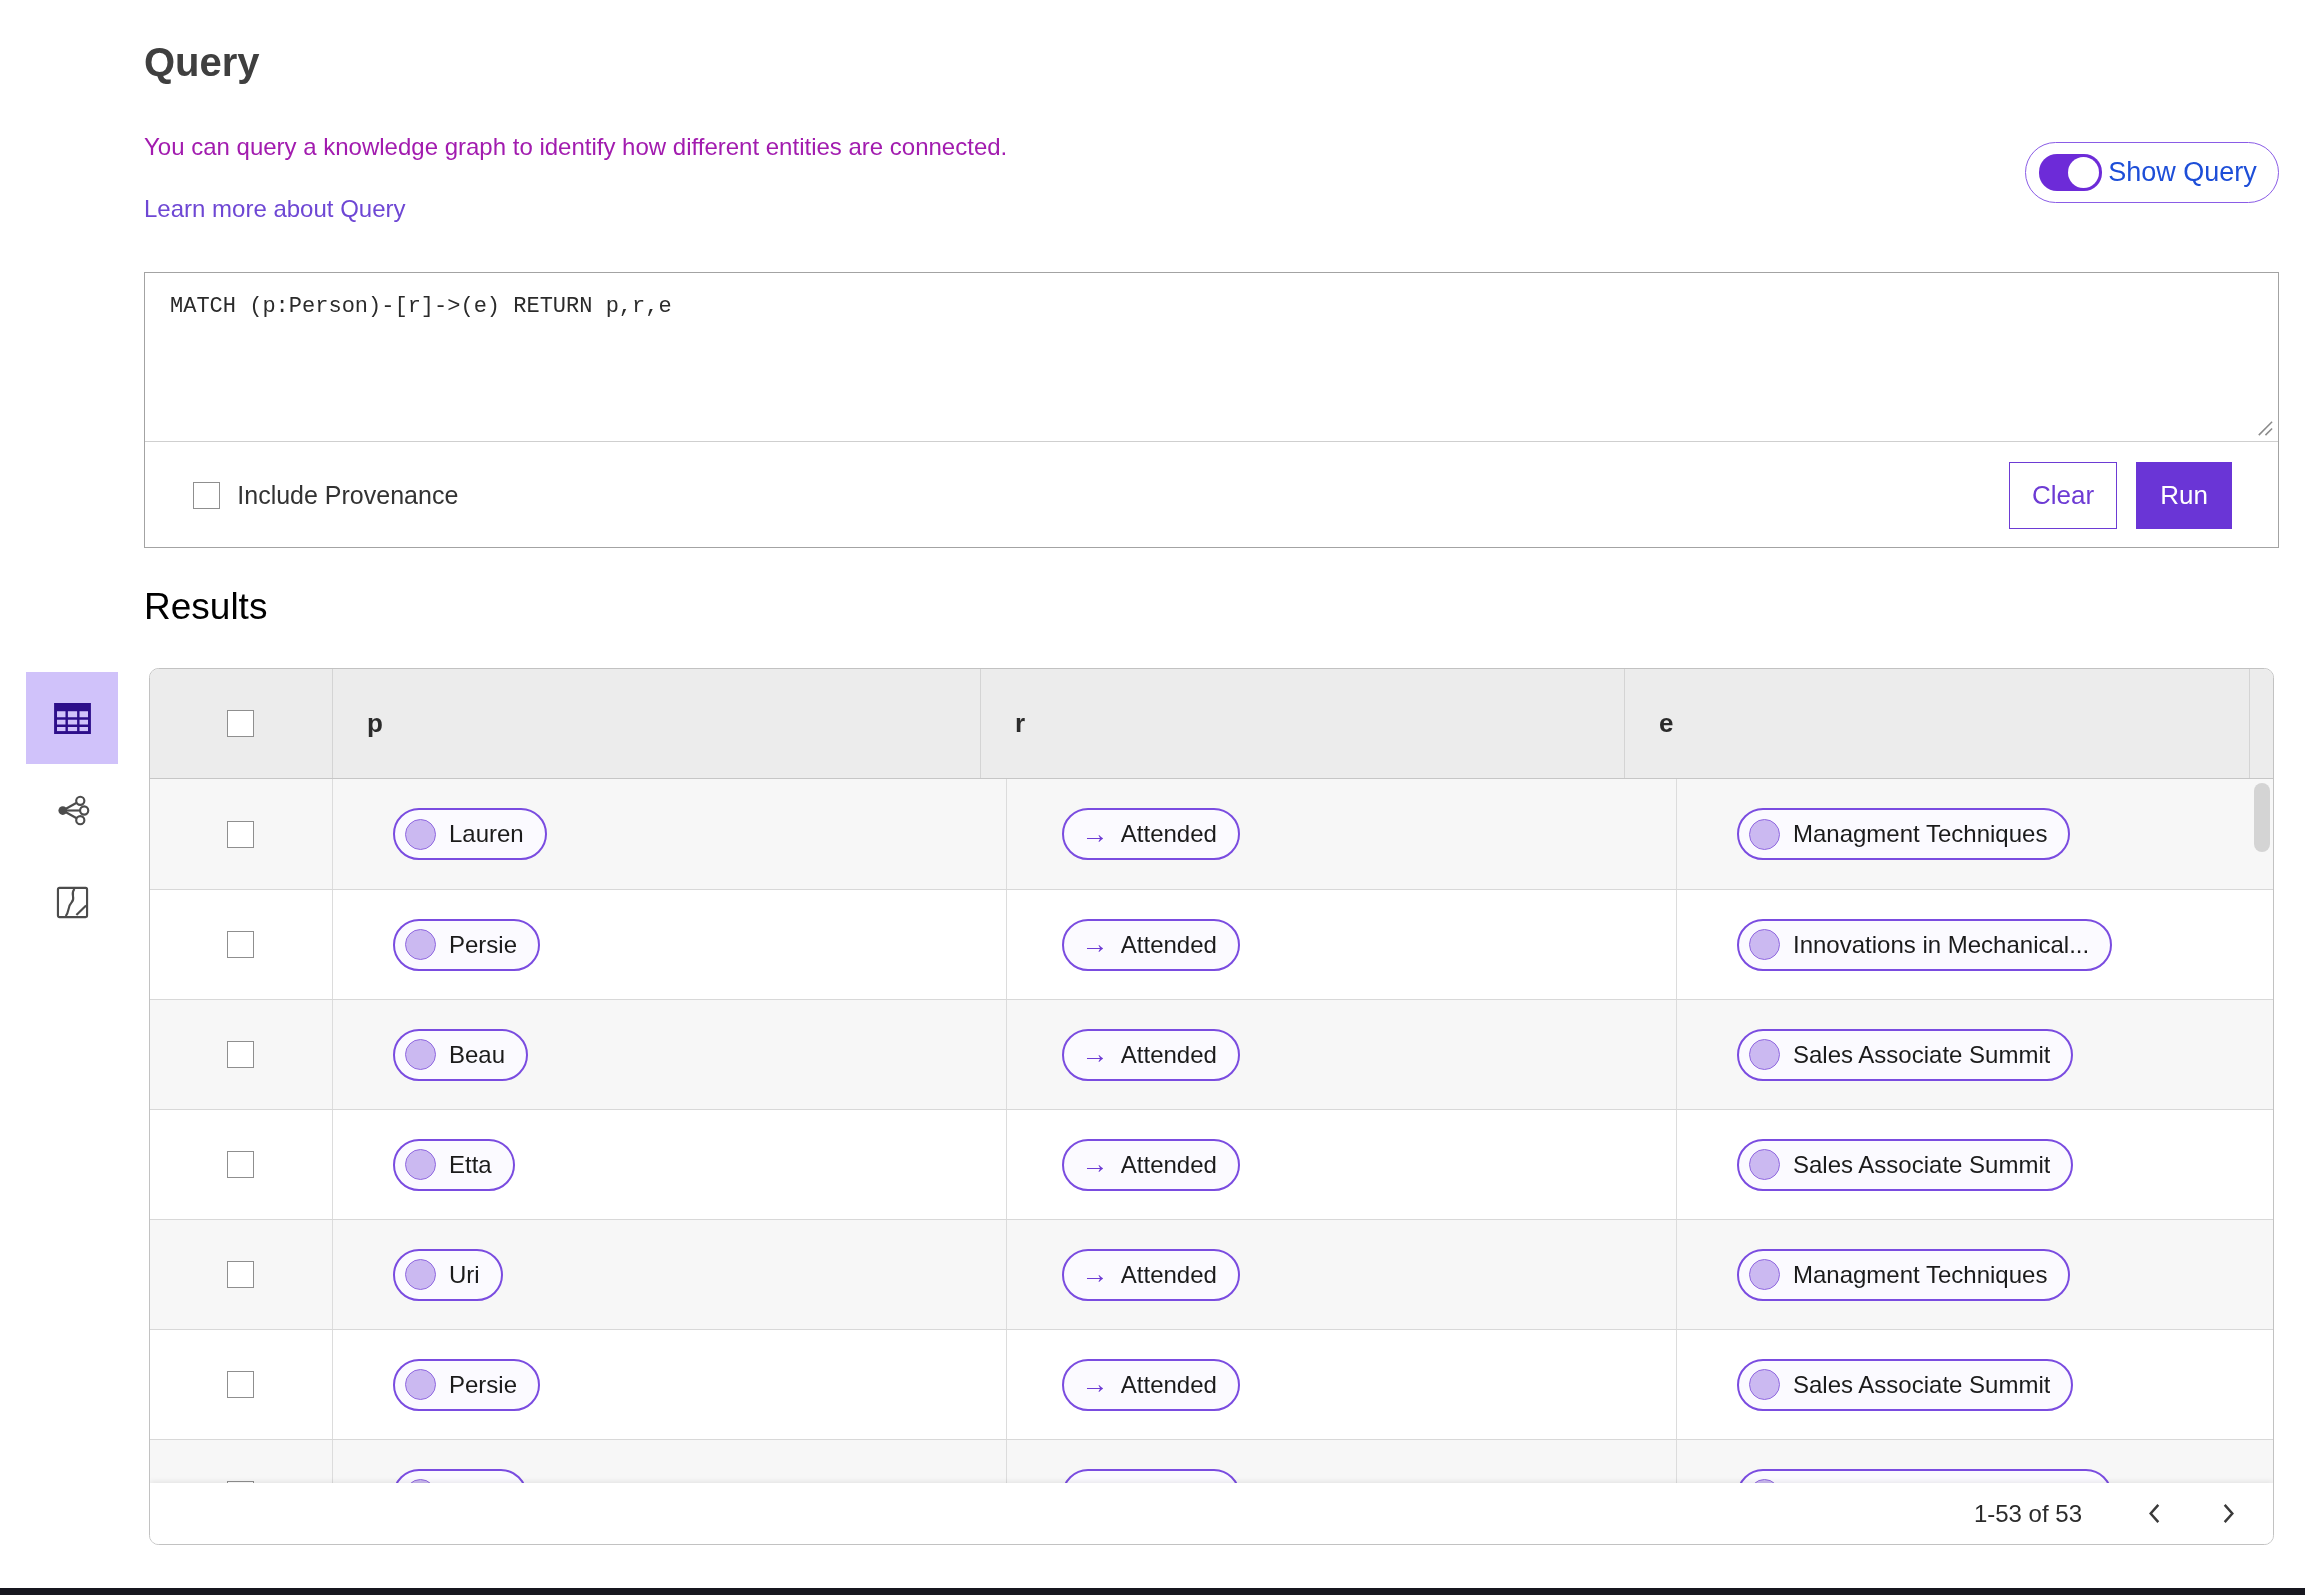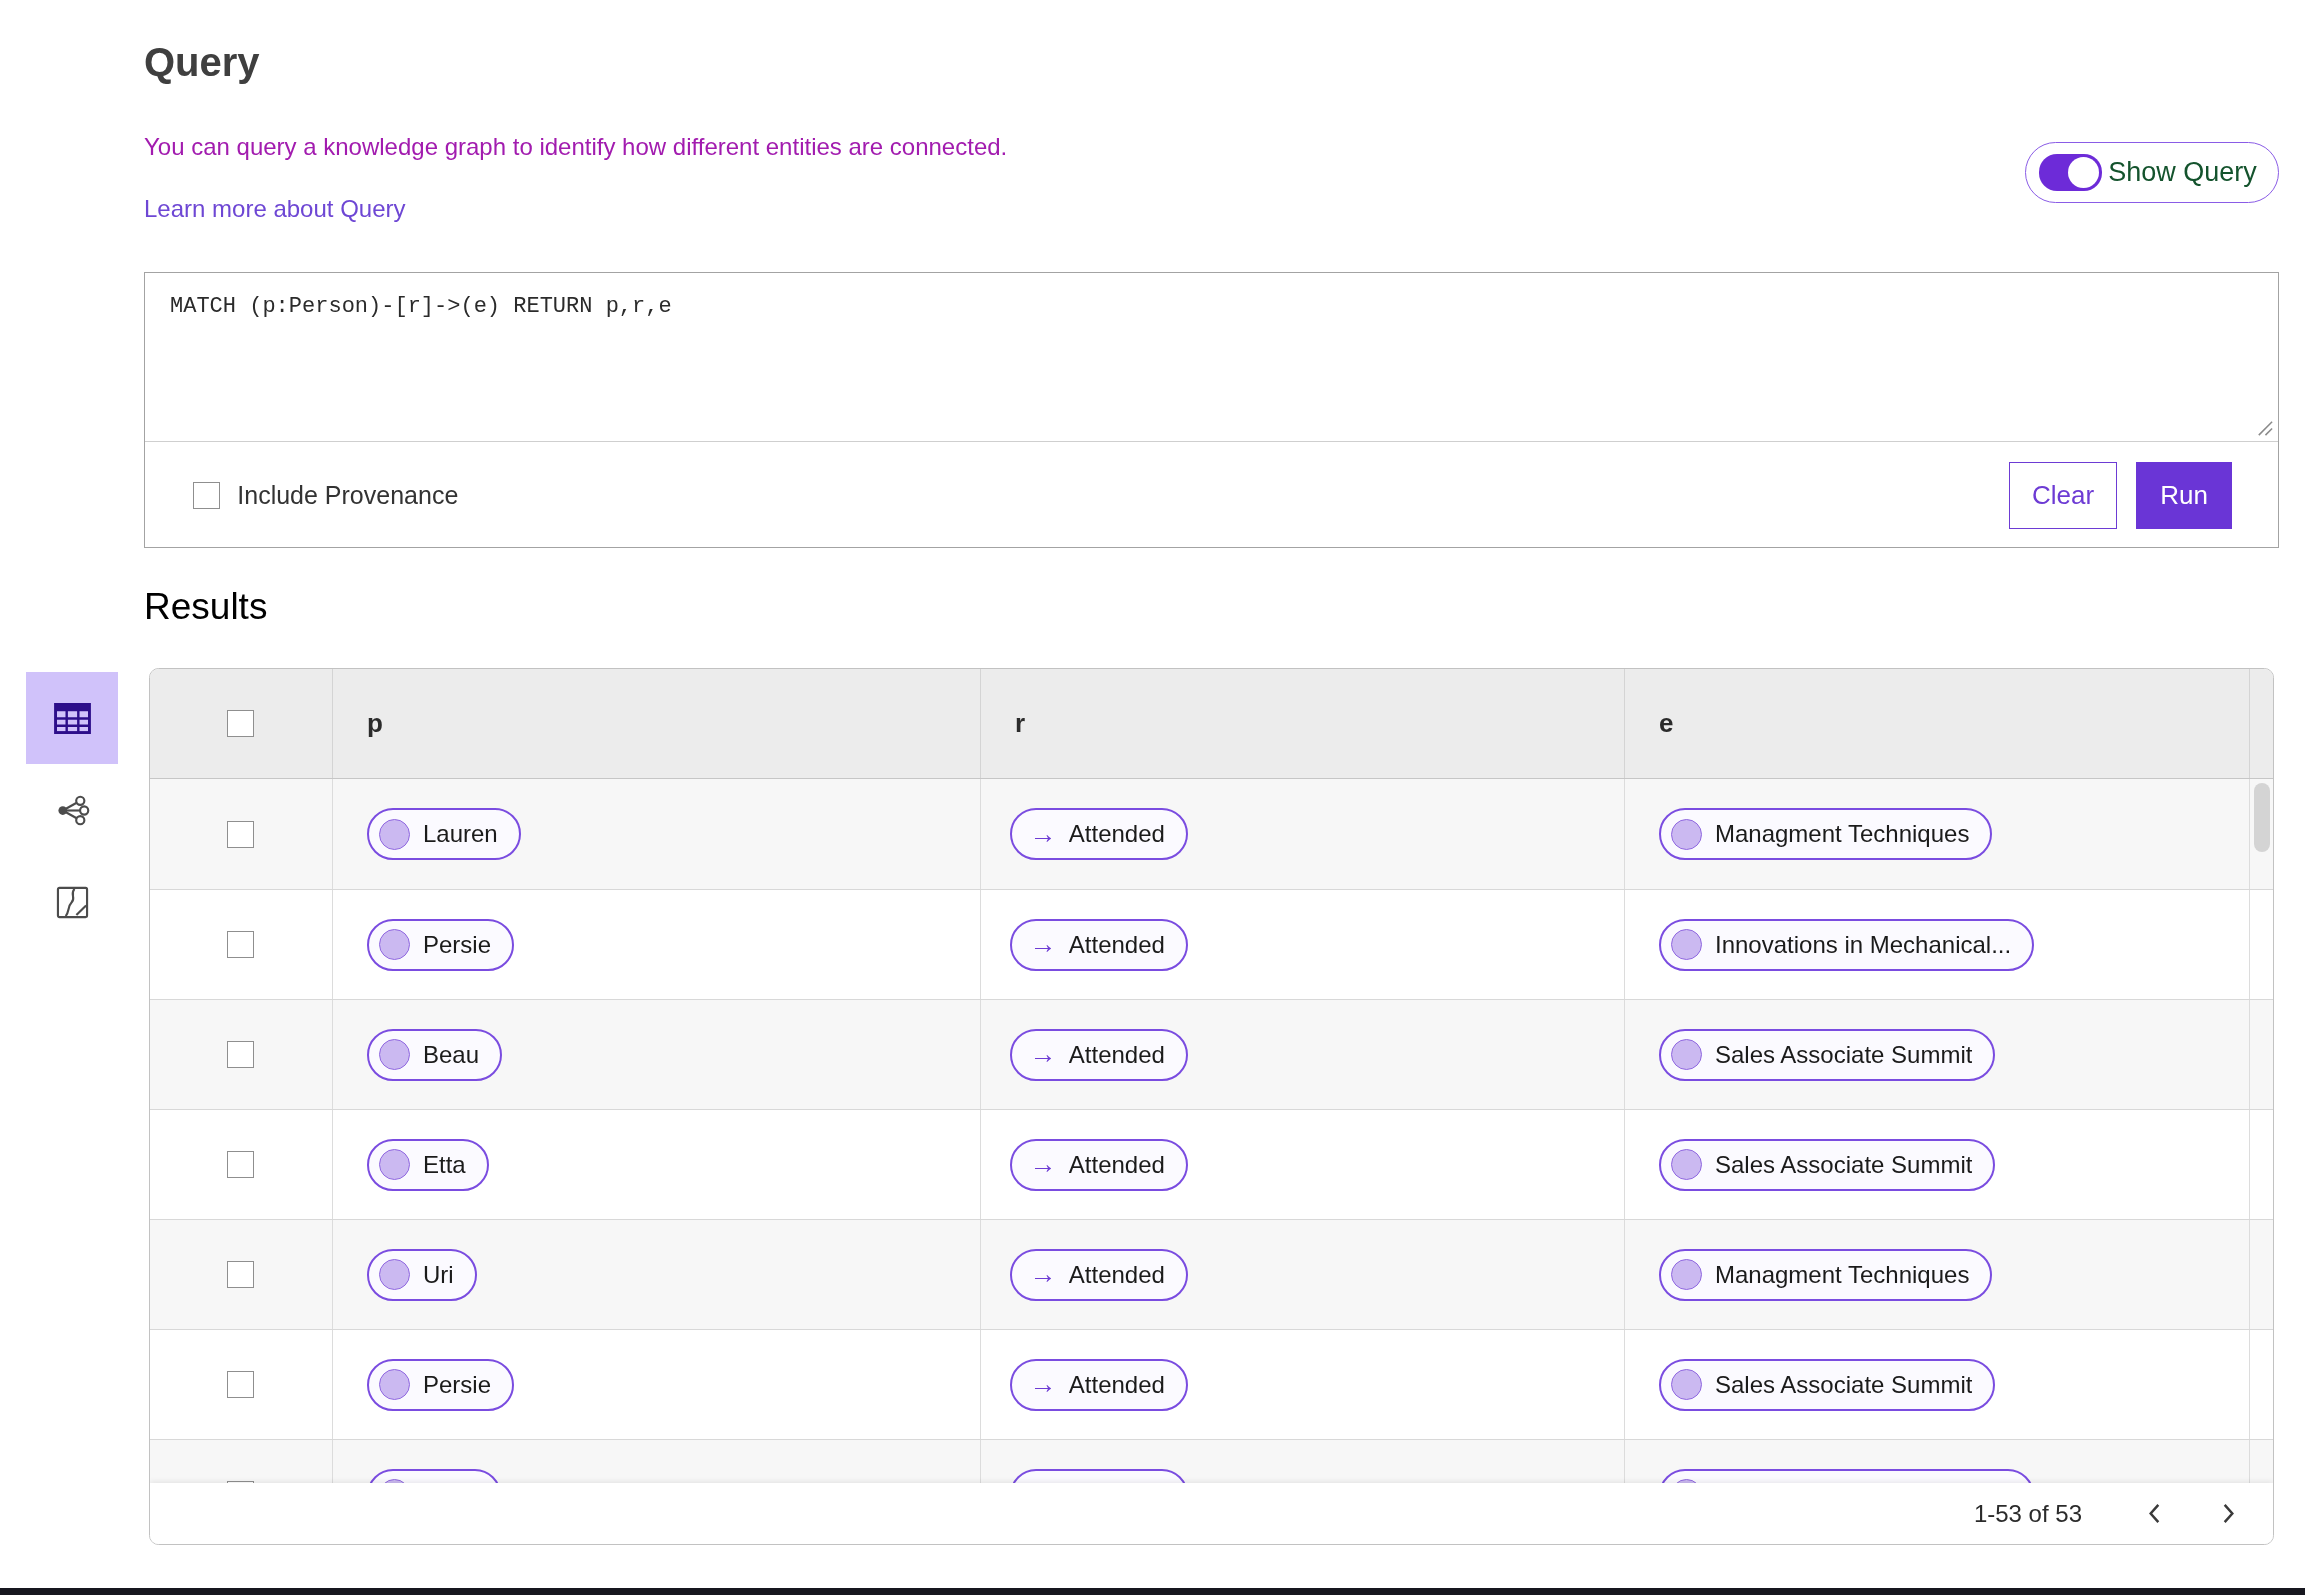--- a/index.html
+++ b/index.html
@@ -16,21 +16,21 @@
     left:2025px; top:142px; width:254px; height:61px;
     border:1.9px solid #8a5ce6; border-radius:31px;
     display:flex; align-items:center; padding-left:12.5px; cursor:pointer; background:#fff;
   }
   .toggle-track {
     width:63px; height:37px; background:#6d2bd8; border-radius:18px; position:relative; flex:0 0 auto;
   }
   .toggle-knob {
     position:absolute; right:2.9px; top:2.9px; width:31px; height:31px; background:#ffffff; border-radius:50%;
   }
-  .toggle-label { margin-left:6.7px; font-size:27px; color:#14532d; }
+  .toggle-label { margin-left:6.7px; font-size:27px; color:#1d4ed8; }
 
   .query-box {
     left:144px; top:272px; width:2135px; height:276px;
     border:1px solid #a3a3a3; background:#fff;
   }
   .query-textarea-wrap { position:relative; width:100%; height:169px; border-bottom:1px solid #cfcfcf; }
   .query-textarea {
     width:100%; height:100%; border:none; outline:none; resize:none;
     font-family:"Liberation Mono","DejaVu Sans Mono",monospace;
     font-size:22px; color:#2b2b2b; padding:21px 25px; background:transparent;
@@ -72,21 +72,21 @@
     display:grid; grid-template-columns:183px 648px 644px 625px 23px;
     height:110px; background:#ececec; border-bottom:1.9px solid #c6c6c6;
   }
   .thead .cell { display:flex; align-items:center; border-right:1px solid #d4d4d4; padding-left:34px; }
   .thead .cell.cell-scroll { border-right:none; padding:0; }
   .col-label { font-size:26px; font-weight:700; color:#2b2b2b; }
   .cell-check { padding-left:77px !important; }
 
   .trow {
     display:grid; grid-template-columns:183px 648px 644px 625px 23px;
-    height:110px; border-top:1px solid #d8d8d8; background:#fff;
+    height:110px; border-top:1px solid #d8d8d8; background:#fff;gap:26px;
   }
   .trow:first-child { border-top:none; }
   .trow.alt { background:#f7f7f7; }
   .trow .cell { display:flex; align-items:center; border-right:1px solid #dcdcdc; padding-left:34px; }
   .trow .cell.cell-r { padding-left:29px; }
   .trow .cell.cell-scroll { border-right:none; padding:0; }
 
   .pill {
     display:inline-flex; align-items:center; height:52px;
     border:2.4px solid #7a4ce0; border-radius:27px; background:#fbfaff;

